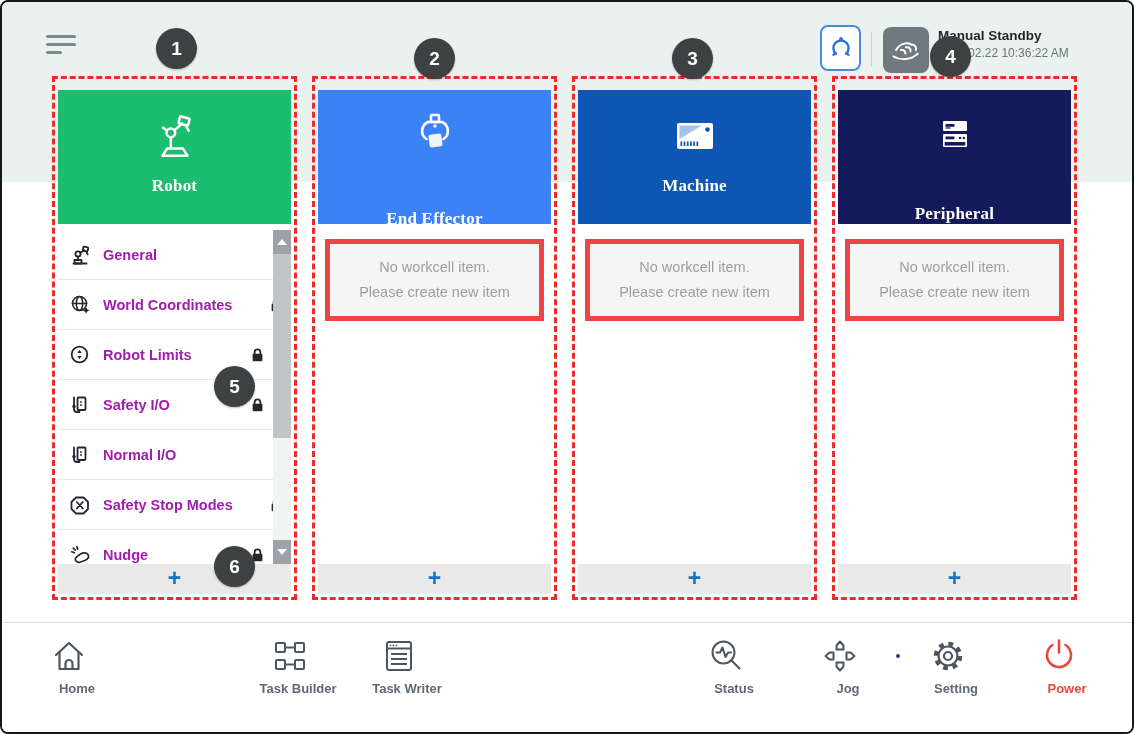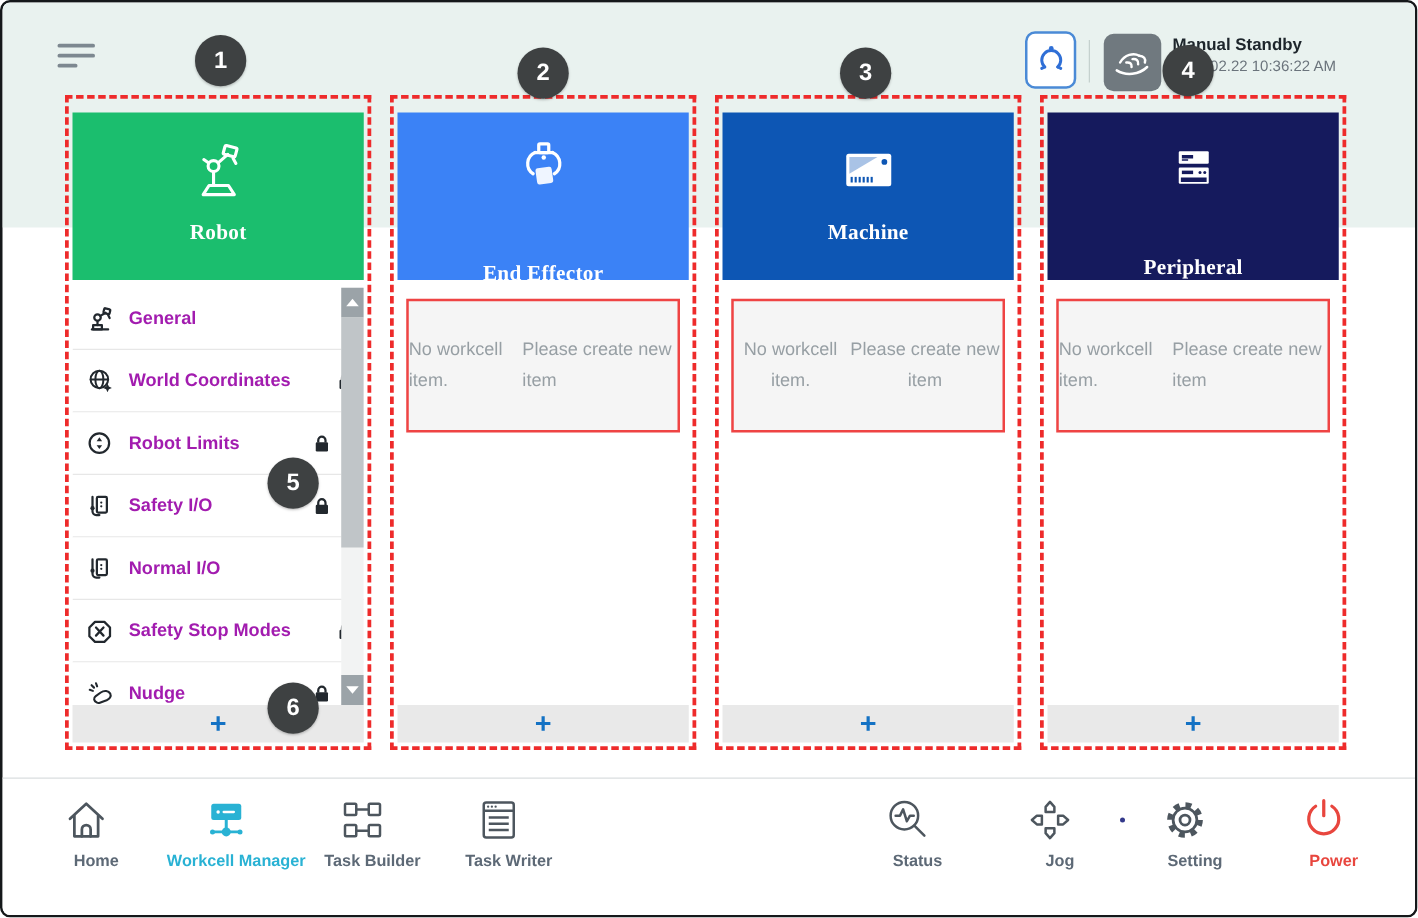--- a/index.html
+++ b/index.html
@@ -22,21 +22,21 @@
   .tb-divider { position:absolute; left:869px; top:30px; width:1px; height:34px; background:#c5d1ce; }
   .btn-hand { position:absolute; left:881px; top:25px; width:46px; height:46px; background:#70797f;
     border-radius:8px; display:flex; align-items:center; justify-content:center; }
 
   .statusbox { position:absolute; left:936px; top:26px; width:190px; }
   .status-title { font-size:13.5px; font-weight:bold; color:#1d252b; }
   .status-time  { font-size:12px; color:#6b747c; margin-top:3px; }
 
   
   .col { position:absolute; top:88px; width:233px; height:504px; }
-  .col1{ left:56px; } .col2{ left:316px; } .col3{ left:576px;text-align:center; } .col4{ left:836px; }
+  .col1{ left:56px; } .col2{ left:316px; } .col3{ left:576px; } .col4{ left:836px; }
   .col-header { position:absolute; left:0; top:0; width:233px; height:134px; color:#fff;
     display:flex; flex-direction:column; align-items:center;font-family:Liberation Serif, serif; }
   .col-header .hicon { margin-top:18px; height:58px; display:flex; align-items:center; }
   .col-header .hlabel { margin-top:10px; font-size:17px; font-weight:bold; letter-spacing:.2px; }
   .hdr-robot{ background:#1bbe6e; } .hdr-ee{ background:#3b82f6;gap:37px; }
   .hdr-machine{ background:#0d56b4; } .hdr-peripheral{ background:#151a5d;justify-content:space-between; }
 
   .list { position:absolute; left:0; top:140px; width:233px; height:334px; background:#fff; overflow:hidden; }
   .list-item { position:relative; height:50px; display:flex; align-items:center; padding-left:11px;
     border-bottom:1px solid #e7e7e7; background:#fff; cursor:pointer; }
@@ -45,22 +45,22 @@
   .list-item .lock { position:absolute; right:27px; top:50%; transform:translateY(-50%); }
 
   .vscroll { position:absolute; right:0; top:0; width:18px; height:334px; background:#f2f3f3; }
   .vs-up, .vs-down { position:absolute; left:0; width:18px; height:24px; background:#9ba3a8;
     display:flex; align-items:center; justify-content:center; cursor:pointer; }
   .vs-up{ top:0; } .vs-down{ bottom:0; }
   .vs-thumb { position:absolute; left:0; top:24px; width:18px; height:184px; background:#c0c5c8; cursor:grab; }
   .tri-up { width:0; height:0; border-left:5px solid transparent; border-right:5px solid transparent; border-bottom:6px solid #fff; }
   .tri-down { width:0; height:0; border-left:5px solid transparent; border-right:5px solid transparent; border-top:6px solid #fff; }
 
-  .empty-box { position:absolute; left:7px; top:149px; width:219px; height:107px; background:#f5f5f5;
-    border:2px solid #ef4444; display:flex; align-items:center; justify-content:center; }
+  .empty-box { position:absolute; left:7px; top:149px; width:219px; height:82px; background:#f5f5f5;
+    border:5px solid #ef4444; display:flex; flex-direction:column; align-items:center; justify-content:center; }
   .empty-box div { font-size:14.5px; color:#979fa4; line-height:25px; }
 
   .col-footer { position:absolute; left:0; top:474px; width:233px; height:30px; background:#e9e9e9;
     display:flex; align-items:center; justify-content:center; cursor:pointer; }
   .col-footer .plus { color:#1472c4; font-size:23px; font-weight:bold; line-height:23px; margin-top:-2px; }
 
   
   .dashed { position:absolute; top:74px; width:245px; height:524px; border:3px dashed #ee2b2b; pointer-events:none; }
   .d1{ left:50px; } .d2{ left:310px; } .d3{ left:570px; } .d4{ left:830px; }
 
@@ -361,35 +361,20 @@
       <span class="nicon">
         <svg width="40" height="40" viewBox="0 0 40 40" fill="none" stroke="#4d565e" stroke-width="2.2" stroke-linejoin="round" stroke-linecap="round">
           <path d="M7 19 L20 7 L33 19"></path>
           <path d="M10.5 16.5 V33 H29.5 V16.5"></path>
           <path d="M16.5 33 v-5.5 a3.5 3.5 0 0 1 7 0 V33"></path>
         </svg>
       </span>
       <span class="nlabel">Home</span>
     </div>
 
-    <div class="nav-item n-wm">
-      <span class="nicon">
-        <svg width="40" height="40" viewBox="0 0 40 40" fill="none">
-          <rect x="8" y="7" width="24" height="13" rx="2" fill="#29b2d4"></rect>
-          <circle cx="13.5" cy="13.5" r="1.4" fill="#fff"></circle>
-          <rect x="17" y="12.6" width="10" height="1.9" rx="0.9" fill="#fff"></rect>
-          <path d="M20 20 V27" stroke="#29b2d4" stroke-width="2.4"></path>
-          <path d="M9 29.5 H31" stroke="#29b2d4" stroke-width="2.2"></path>
-          <circle cx="20" cy="29.5" r="3.6" fill="#29b2d4"></circle>
-          <circle cx="9" cy="29.5" r="2" fill="#29b2d4"></circle>
-          <circle cx="31" cy="29.5" r="2" fill="#29b2d4"></circle>
-        </svg>
-      </span>
-      <span class="nlabel">Workcell Manager</span>
-    </div>
 
     <div class="nav-item n-tb">
       <span class="nicon">
         <svg width="40" height="40" viewBox="0 0 40 40" fill="none" stroke="#4d565e" stroke-width="2">
           <rect x="6" y="7" width="9" height="9" rx="1"></rect>
             <rect x="25" y="7" width="9" height="9" rx="1"></rect>
             <path d="M15 11.5 H25"></path>
           <rect x="6" y="24" width="9" height="9" rx="1"></rect>
             <rect x="25" y="24" width="9" height="9" rx="1"></rect>
             <path d="M15 28.5 H25"></path>

